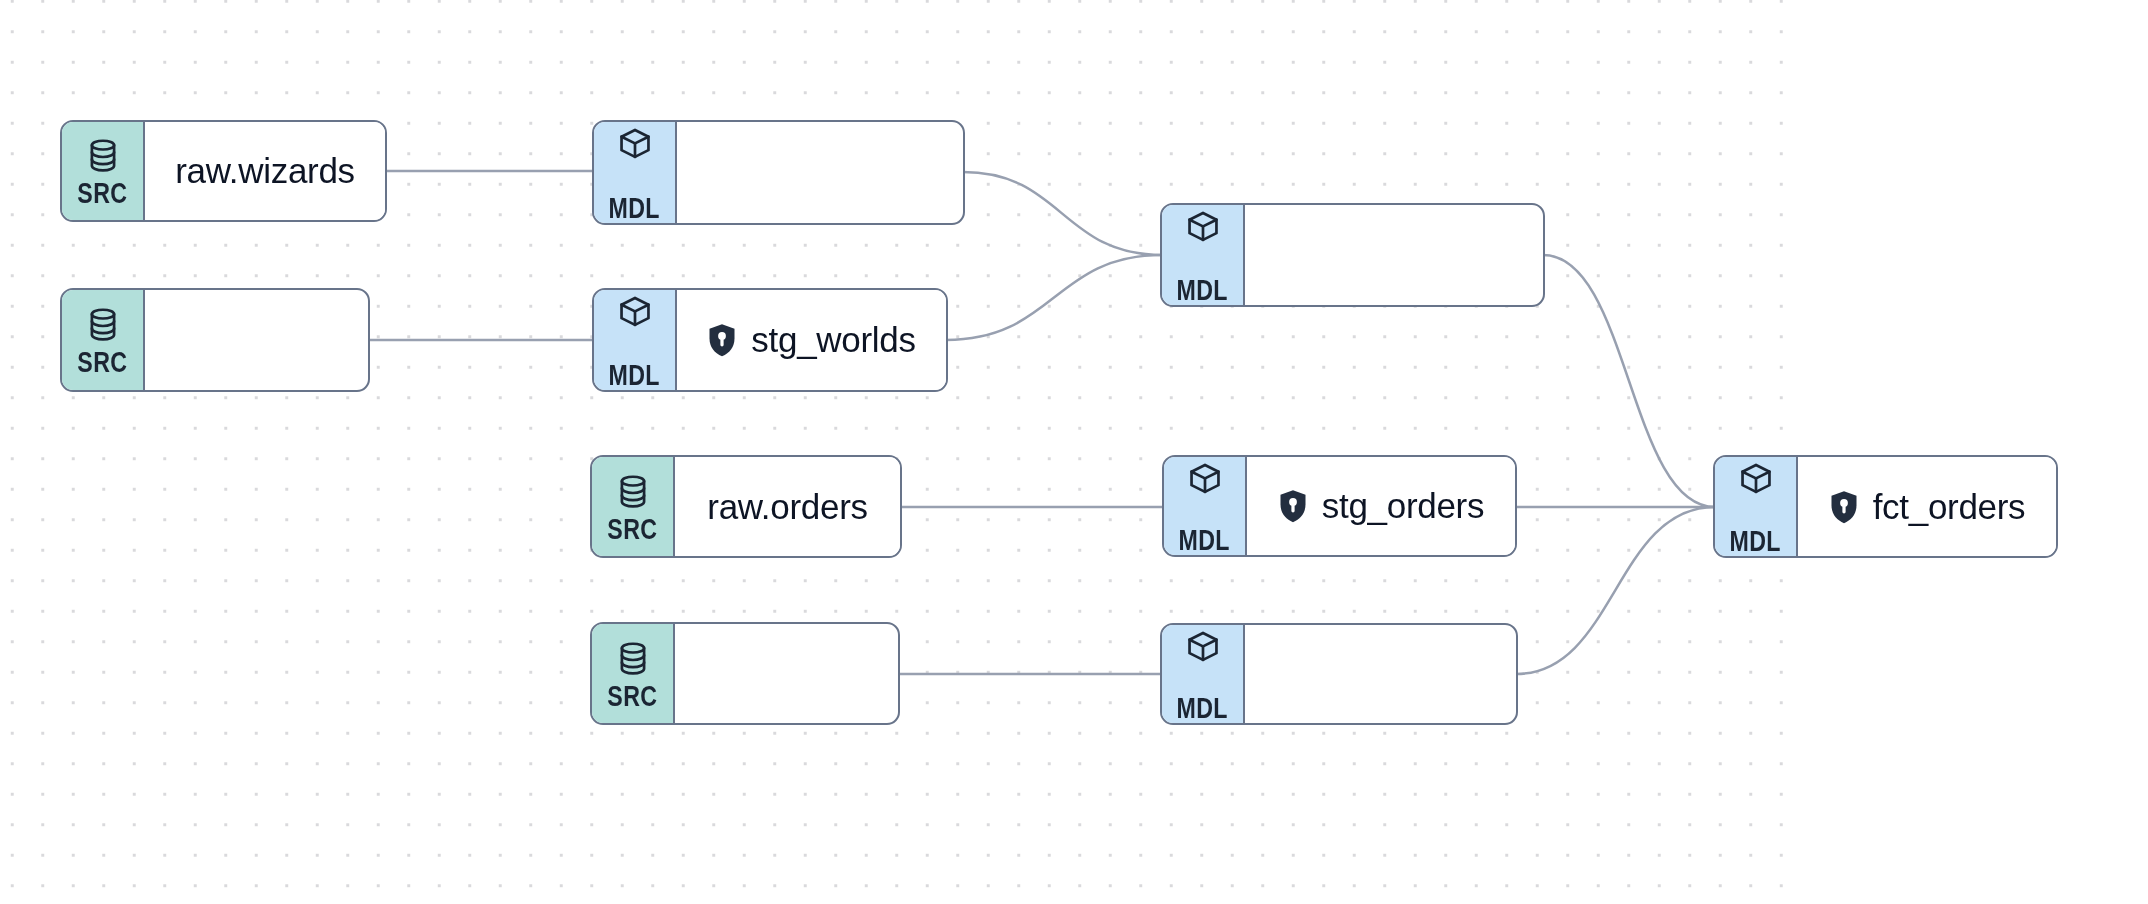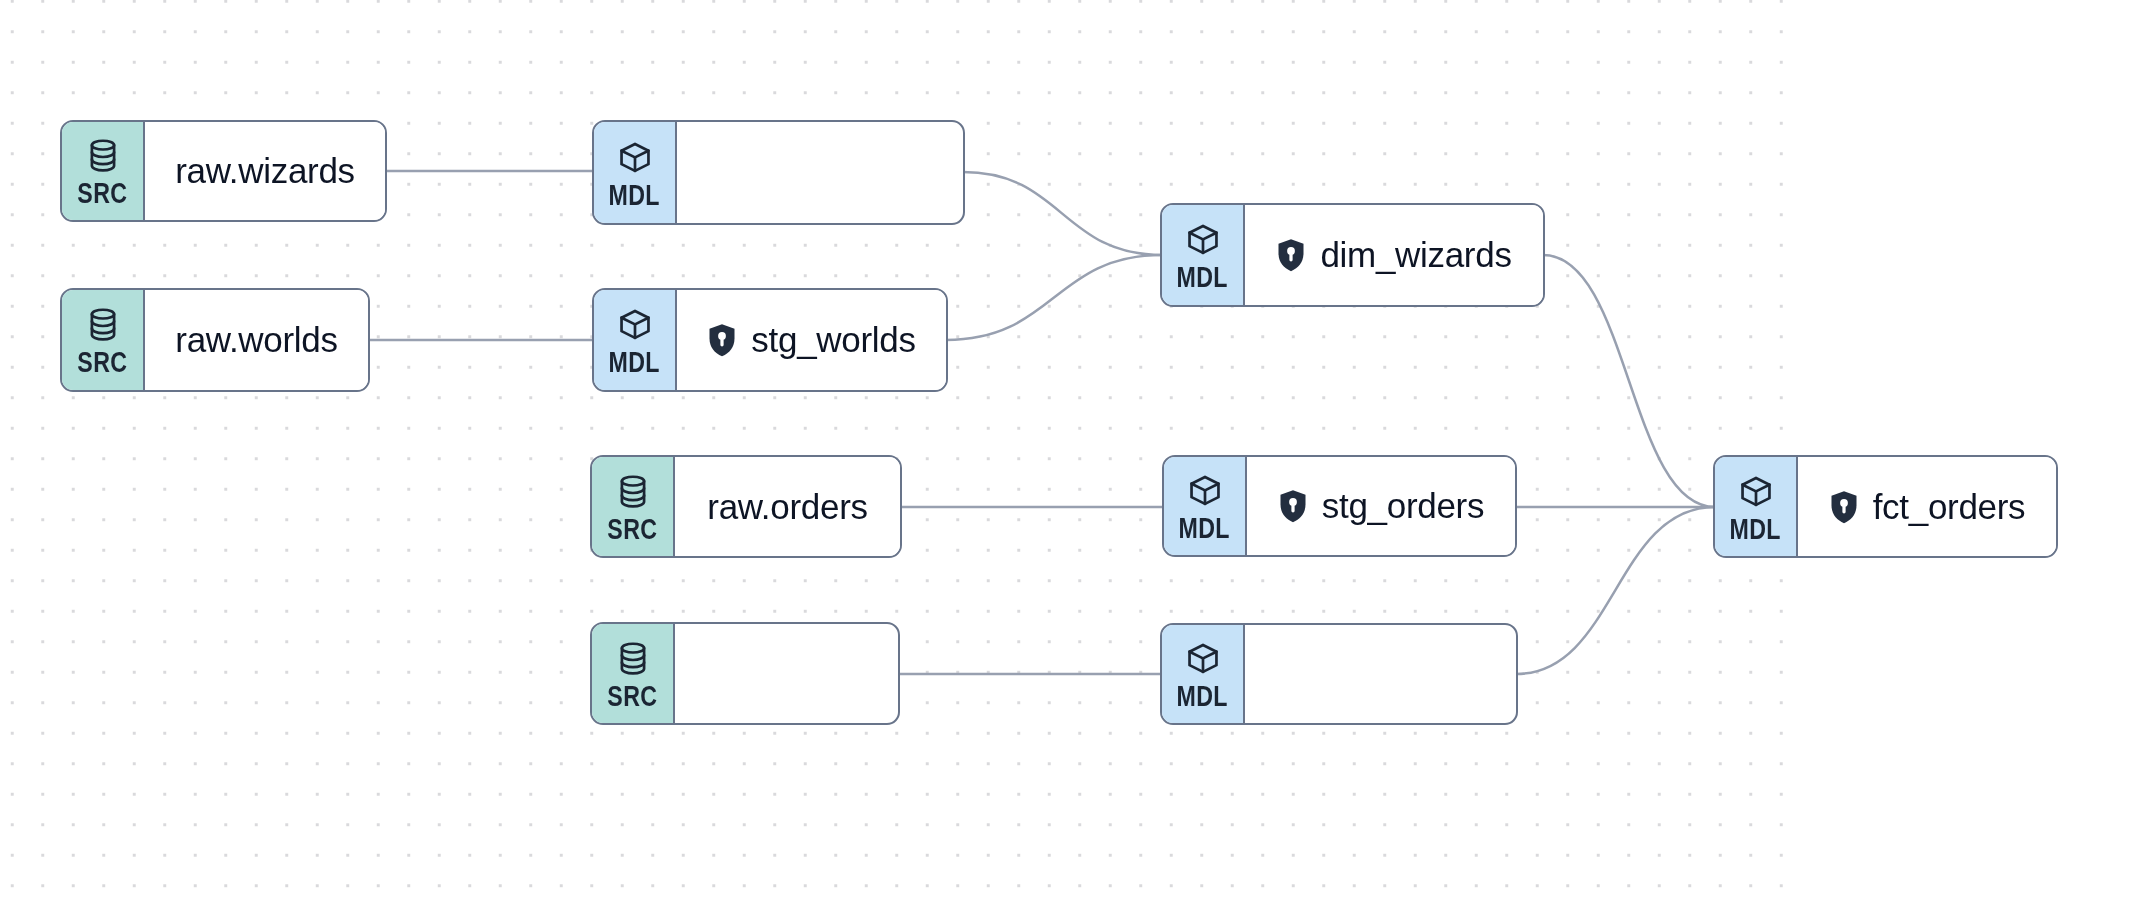--- a/index.html
+++ b/index.html
@@ -47,21 +47,21 @@
     box-sizing: border-box;
     border-right: 2.5px solid #68748a;
     display: flex;
     flex-direction: column;
     align-items: center;
     justify-content: center;
     gap: 3px;
     padding-top: 4px;
   }
   .badge.src { background: #b2dfda; }
-  .badge.mdl { background: #c6e2f8; }
+  .badge.mdl { background: #c6e2f8; justify-content: space-between; }
   .badge-label {
     display: inline-block;
     font-size: 29px;
     font-weight: 600;
     color: #1b2533;
     transform: scaleX(0.8);
     transform-origin: center;
     line-height: 1;
     letter-spacing: 0.5px;
   }
@@ -142,23 +142,20 @@
     </div>
   </div>
 
   <div class="node" style="left:60px;top:288px;width:310px;height:104px">
     <div class="badge src">
       <svg class="icon-svg" width="38" height="38" viewBox="0 0 48 48">
           <use href="#db-icon"></use>
         </svg>
       <span class="badge-label">SRC</span>
     </div>
-    <div class="node-body">
-      <span class="node-name">raw.worlds</span>
-    </div>
   </div>
 
   <div class="node" style="left:592px;top:288px;width:356px;height:104px">
     <div class="badge mdl">
       <svg class="icon-svg" width="38" height="38" viewBox="0 0 48 48">
           <use href="#box-icon"></use>
         </svg>
       <span class="badge-label">MDL</span>
     </div>
     <div class="node-body">
@@ -169,66 +166,60 @@
     </div>
   </div>
 
   <div class="node" style="left:1160px;top:203px;width:385px;height:104px">
     <div class="badge mdl">
       <svg class="icon-svg" width="38" height="38" viewBox="0 0 48 48">
           <use href="#box-icon"></use>
         </svg>
       <span class="badge-label">MDL</span>
     </div>
+  </div>
+
+  <div class="node" style="left:590px;top:455px;width:312px;height:103px">
+    <div class="badge src">
+      <svg class="icon-svg" width="38" height="38" viewBox="0 0 48 48">
+          <use href="#db-icon"></use>
+        </svg>
+      <span class="badge-label">SRC</span>
+    </div>
+    <div class="node-body">
+      <span class="node-name">raw.orders</span>
+    </div>
+  </div>
+
+  <div class="node" style="left:1162px;top:455px;width:355px;height:102px">
+    <div class="badge mdl">
+      <svg class="icon-svg" width="38" height="38" viewBox="0 0 48 48">
+          <use href="#box-icon"></use>
+        </svg>
+      <span class="badge-label">MDL</span>
+    </div>
     <div class="node-body">
       <svg class="icon-svg" width="30" height="34" viewBox="0 0 24 27">
           <use href="#shield-lock-icon"></use>
         </svg>
-      <span class="node-name">dim_wizards</span>
-    </div>
-  </div>
-
-  <div class="node" style="left:590px;top:455px;width:312px;height:103px">
-    <div class="badge src">
-      <svg class="icon-svg" width="38" height="38" viewBox="0 0 48 48">
-          <use href="#db-icon"></use>
-        </svg>
-      <span class="badge-label">SRC</span>
-    </div>
-    <div class="node-body">
-      <span class="node-name">raw.orders</span>
-    </div>
-  </div>
-
-  <div class="node" style="left:1162px;top:455px;width:355px;height:102px">
+      <span class="node-name">stg_orders</span>
+    </div>
+  </div>
+
+  <div class="node" style="left:1713px;top:455px;width:345px;height:103px">
     <div class="badge mdl">
       <svg class="icon-svg" width="38" height="38" viewBox="0 0 48 48">
           <use href="#box-icon"></use>
         </svg>
       <span class="badge-label">MDL</span>
     </div>
     <div class="node-body">
       <svg class="icon-svg" width="30" height="34" viewBox="0 0 24 27">
           <use href="#shield-lock-icon"></use>
         </svg>
-      <span class="node-name">stg_orders</span>
-    </div>
-  </div>
-
-  <div class="node" style="left:1713px;top:455px;width:345px;height:103px">
-    <div class="badge mdl">
-      <svg class="icon-svg" width="38" height="38" viewBox="0 0 48 48">
-          <use href="#box-icon"></use>
-        </svg>
-      <span class="badge-label">MDL</span>
-    </div>
-    <div class="node-body">
-      <svg class="icon-svg" width="30" height="34" viewBox="0 0 24 27">
-          <use href="#shield-lock-icon"></use>
-        </svg>
       <span class="node-name">fct_orders</span>
     </div>
   </div>
 
   <div class="node" style="left:590px;top:622px;width:310px;height:103px">
     <div class="badge src">
       <svg class="icon-svg" width="38" height="38" viewBox="0 0 48 48">
           <use href="#db-icon"></use>
         </svg>
       <span class="badge-label">SRC</span>

